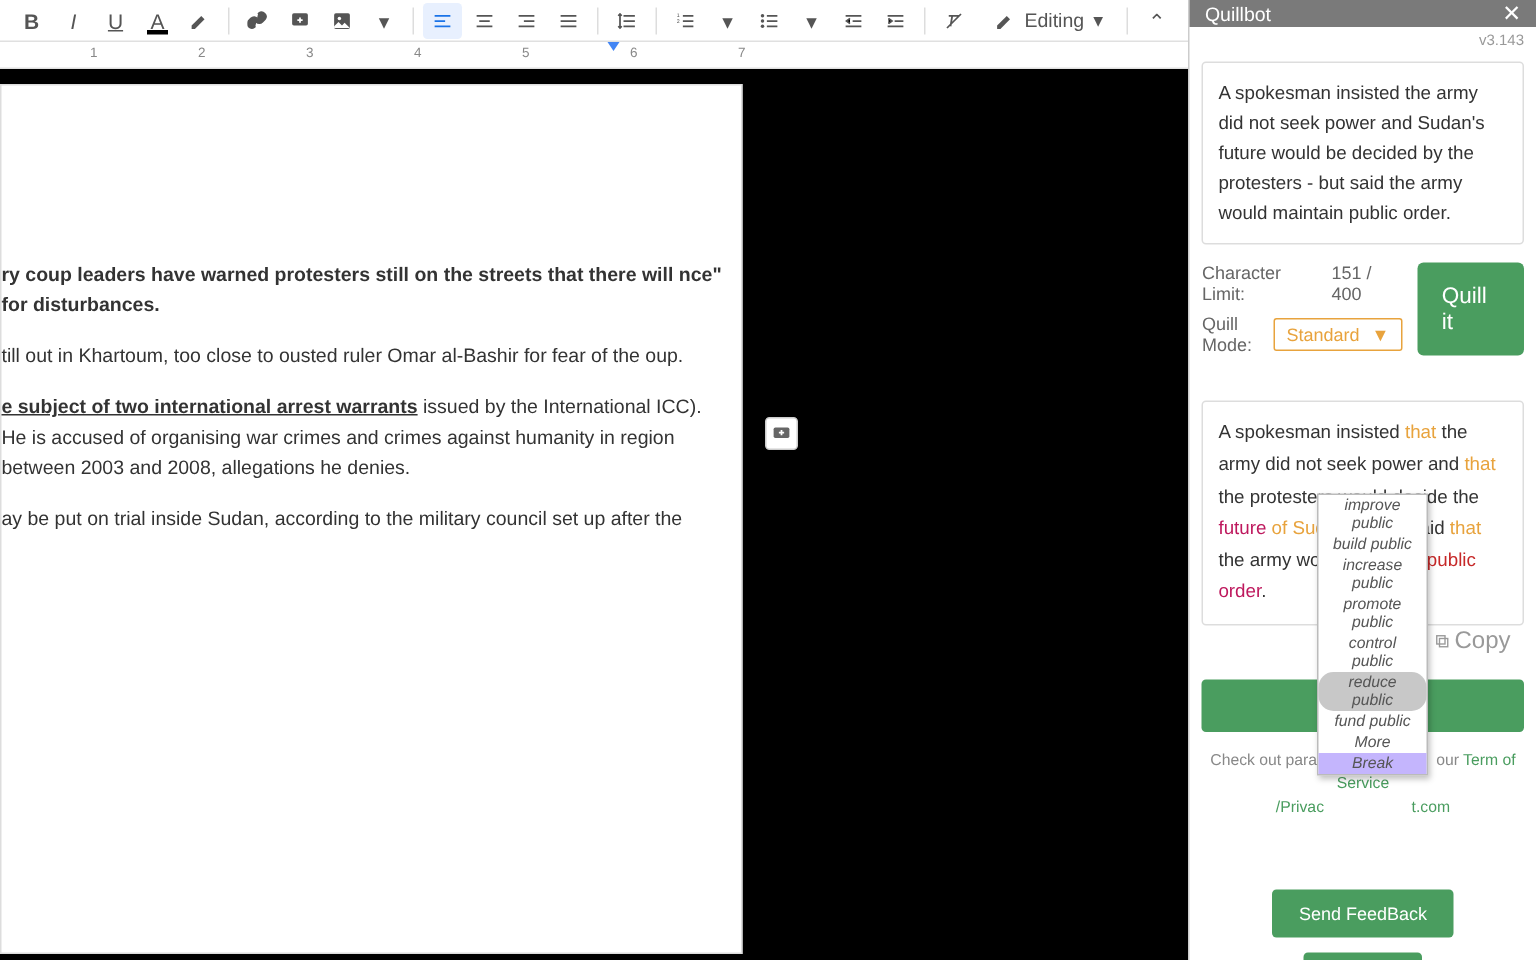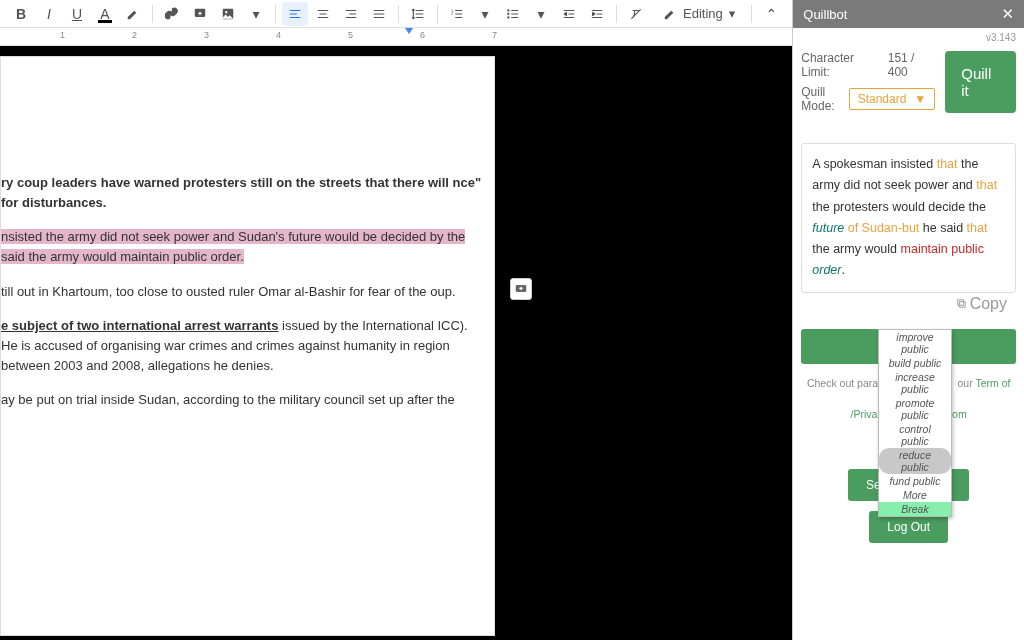--- a/index.html
+++ b/index.html
@@ -29,33 +29,33 @@
 .ver { text-align: right; font-size: 10px; color: #999; padding: 4px 8px; }
 .box { border: 1px solid #ddd; margin: 4px 8px 8px 8px; padding: 10px; font-size: 12.5px; line-height: 1.6; color: #333; border-radius: 3px; }
 .controls { padding: 4px 8px 10px 8px; display: flex; align-items: flex-start; gap: 10px; }
 .ctrl-left { flex: 1; font-size: 12px; color: #666; }
 .ctrl-row { display: flex; align-items: center; margin-bottom: 6px; }
 .mode-sel { border: 1px solid #e8a33d; color: #e8a33d; padding: 3px 8px; display: inline-flex; align-items: center; gap: 8px; cursor: pointer; font-size: 12px; border-radius: 2px; }
 .quillit { background: #4a9d5f; color: #fff; padding: 14px 16px; border-radius: 4px; font-size: 15px; cursor: pointer; font-weight: 500; }
 .out-box { border: 1px solid #ddd; margin: 14px 8px 0 8px; padding: 10px; font-size: 12.5px; line-height: 1.7; color: #333; position: relative; border-radius: 3px; }
 .w-that { color: #e8a33d; }
 .w-of { color: #e8a33d; }
-.w-blue { color: #0f766e; font-style: italic; }
+.w-blue { color: #be185d; }
 .w-maintain { color: #c62828; position: relative; }
 .copy-btn { position: absolute; right: 8px; bottom: -26px; font-size: 16px; color: #999; cursor: pointer; display: flex; align-items: center; gap: 3px; }
 .insert-btn { background: #4a9d5f; color: #fff; text-align: center; padding: 10px; margin: 36px 8px 0 8px; border-radius: 3px; cursor: pointer; font-size: 13px; }
 .footer-txt { text-align: center; font-size: 10.5px; color: #888; padding: 12px 12px 0 12px; line-height: 1.5; }
 .footer-txt a { color: #4a9d5f; }
 .btns { display: flex; flex-direction: column; align-items: center; gap: 10px; margin-top: 46px; }
 .fb-btn, .lo-btn { background: #4a9d5f; color: #fff; padding: 9px 18px; border-radius: 3px; cursor: pointer; font-size: 12px; }
 
 .dropdown { position: absolute; left: 878px; top: 329px; width: 74px; background: #fff; border: 1px solid #bbb; box-shadow: 1px 2px 4px rgba(0,0,0,0.25); font-size: 10.5px; z-index: 100; font-style: italic; }
 .dd-item { padding: 1px 6px; color: #555; text-align: center; cursor: pointer; }
 .dd-item.sel { background: #c8c8c8; border-radius: 10px; }
-.dd-item.sel2 { background: #86efac; }
+.dd-item.sel2 { background: #c4b5fd; }
 
 svg { display: block; }
 </style>
 </head>
 <body>
 
 <div class="app">
   <div class="editor-col">
     <div class="toolbar">
       <div class="tbtn">
@@ -177,21 +177,20 @@
       <div class="tick" style="left:348px">5</div>
       <div class="tick" style="left:420px">6</div>
       <div class="tick" style="left:492px">7</div>
       <div style="position:absolute;left:405px;top:0;width:0;height:0;border-left:4px solid transparent;border-right:4px solid transparent;border-top:6px solid #4285f4"></div>
     </div>
 
     <div class="doc-area">
       <div class="page">
         <div class="doc-text">
           <p><strong><span>ry coup leaders have warned protesters still on the streets that there will </span><span>nce" for disturbances.</span></strong></p>
-          <p><span class="hl">nsisted the army did not seek power and Sudan's future would be decided by the </span><span class="hl">said the army would maintain public order.</span></p>
           <p>till out in Khartoum, too close to ousted ruler Omar al-Bashir for fear of the oup.</p>
           <p><span class="ul">e subject of two international arrest warrants</span><span> issued by the International ICC). He is accused of organising war crimes and crimes against humanity in region between 2003 and 2008, allegations he denies.</span></p>
           <p>ay be put on trial inside Sudan, according to the military council set up after the</p>
         </div>
       </div>
       <div class="add-btn">
         <svg width="14" height="14" viewBox="0 0 24 24">
             <rect fill="#666" x="3" y="5" width="18" height="12" rx="2"></rect>
             <path stroke="#fff" stroke-width="2" d="M12 8v6M9 11h6"></path>
           </svg>
@@ -199,20 +198,21 @@
     </div>
   </div>
 
   <div class="panel">
     <div class="panel-head">
       <span>Quillbot</span>
       <span style="cursor:pointer;font-size:15px">✕</span>
     </div>
     <div class="panel-body">
       <div class="ver">v3.143</div>
+      <div class="box">A spokesman insisted the army did not seek power and Sudan's future would be decided by the protesters - but said the army would maintain public order.</div>
       <div class="controls">
         <div class="ctrl-left">
           <div class="ctrl-row" style="justify-content:center;gap:6px">
             <span>Character Limit:</span>
             <span>151 / 400</span>
           </div>
           <div class="ctrl-row" style="gap:14px">
             <span>Quill Mode:</span>
             <span class="mode-sel">
               <span>Standard</span>

